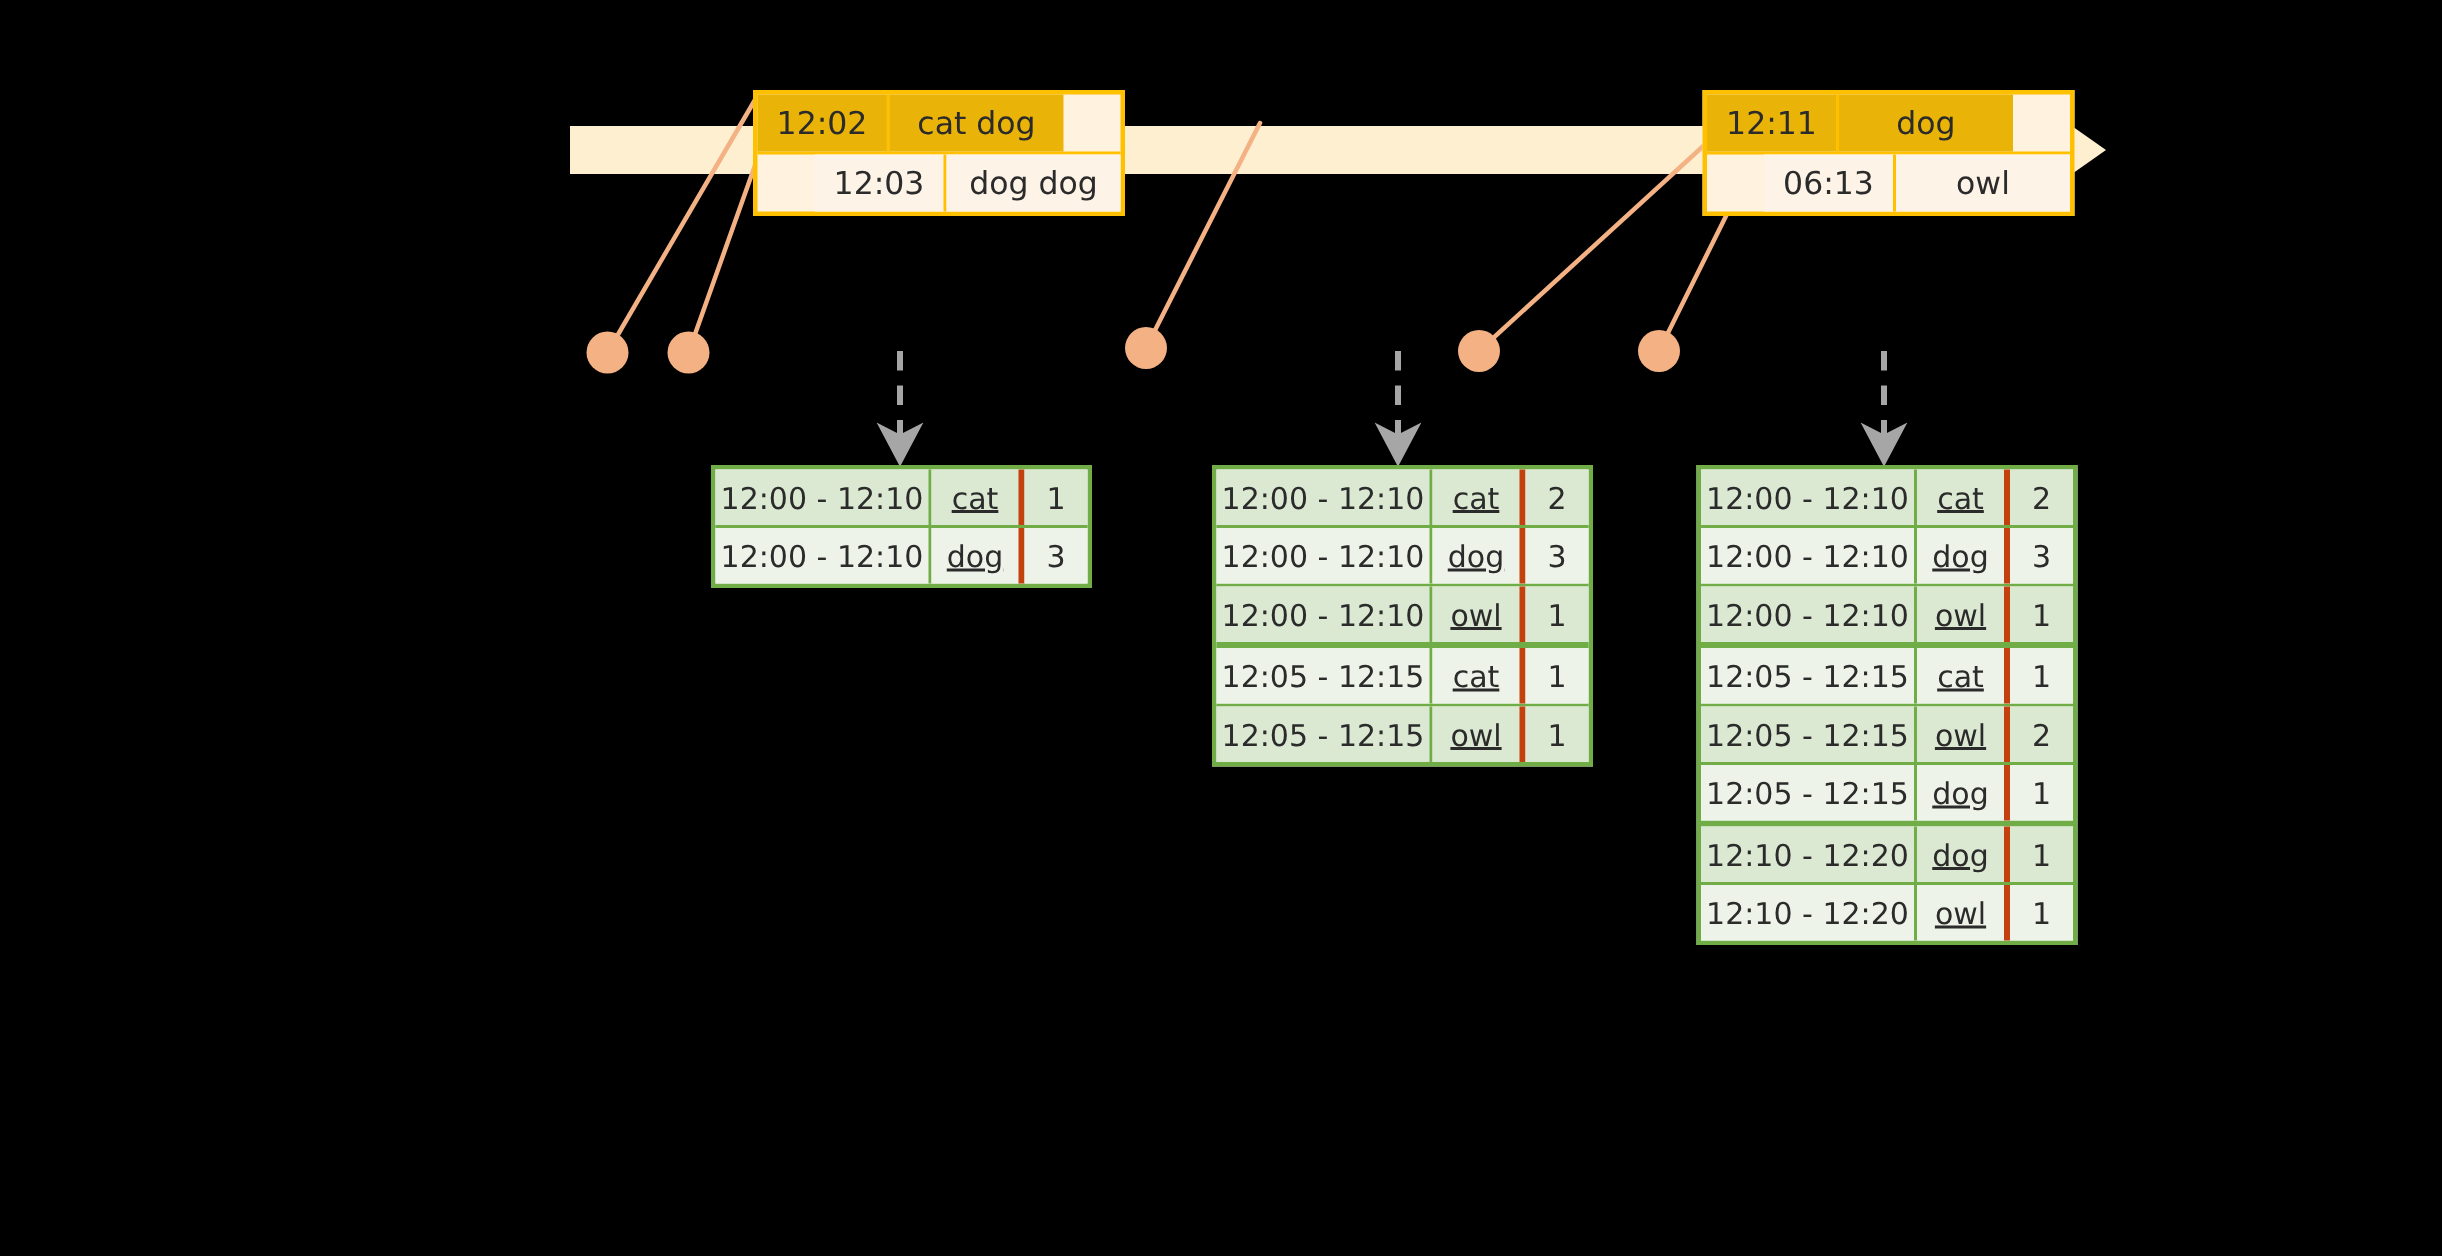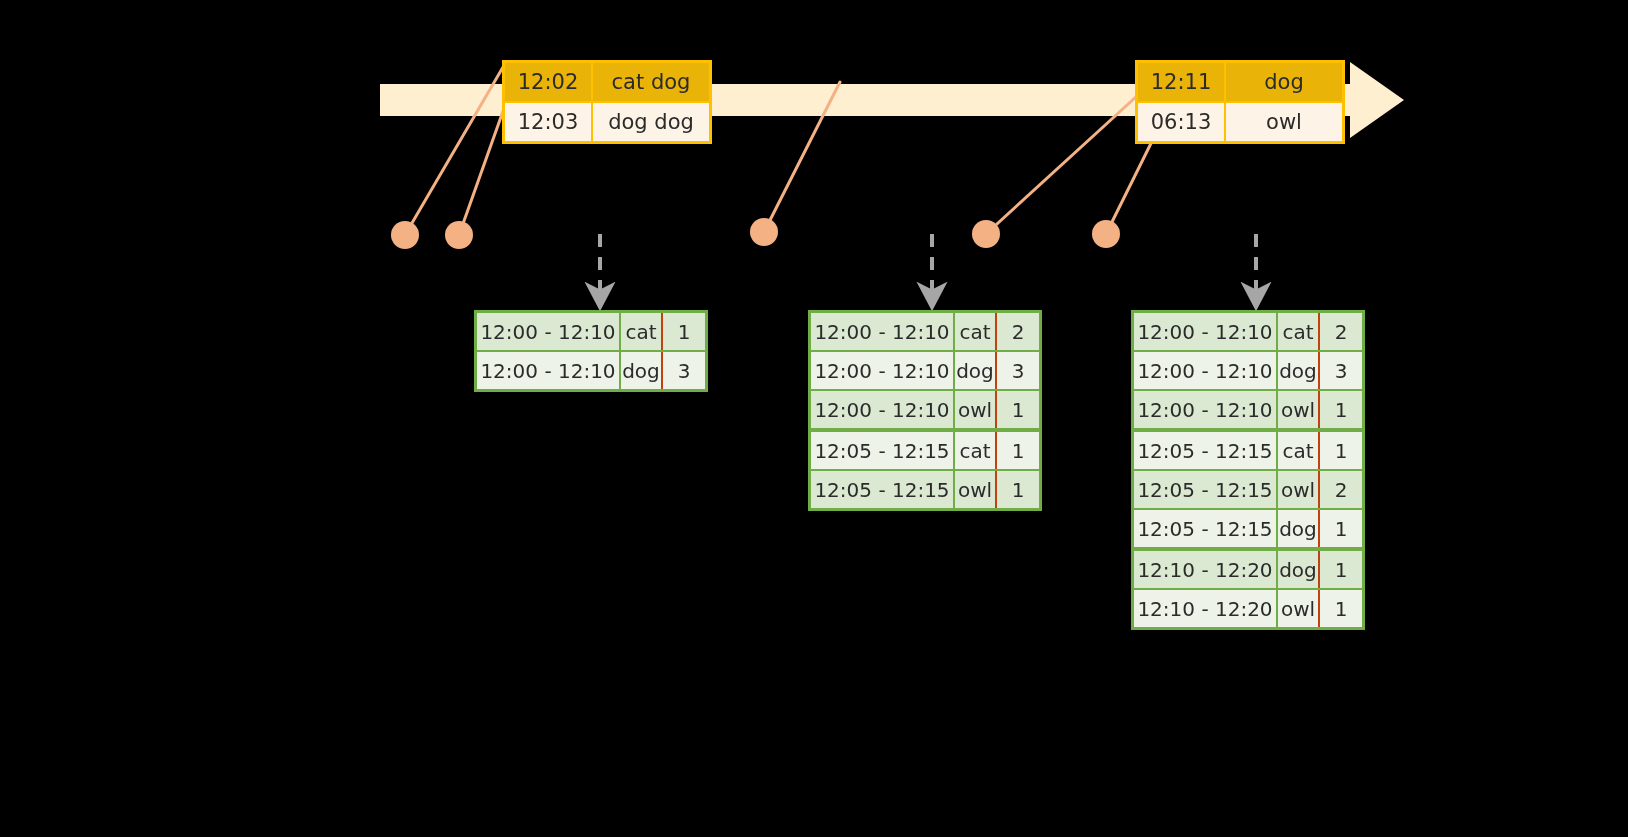--- a/index.html
+++ b/index.html
@@ -34,20 +34,21 @@
     border: 3px solid #FFC000;
     box-sizing: border-box;
     background: #FFF3E0;
   }
   .event-row {
     display: flex;
     align-items: stretch;
   }
   .event-row + .event-row {
     border-top: 2px solid #FFC000;
+    padding-left: 38px;
   }
   .event-cell {
     display: flex;
     align-items: center;
     justify-content: center;
     font-size: 21px;
     color: #2b2b2b;
     height: 38px;
     box-sizing: border-box;
     white-space: nowrap;
@@ -88,22 +89,23 @@
     color: #2b2b2b;
     height: 37px;
     box-sizing: border-box;
     white-space: nowrap;
   }
   .res-cell.win {
     width: 144px;
     border-right: 2px solid #70AD47;
   }
   .res-cell.key {
-    width: 42px;
-    border-right: 2px solid #c2410c;
+    width: 62px;
+    border-right: 4px solid #c2410c;
+    text-decoration: underline;
   }
   .res-cell.cnt {
     width: 42px;
   }
   .rshade-a { background: #DCE9D2; }
   .rshade-b { background: #EDF3E8; }
 </style>
 </head>
 <body>
 

